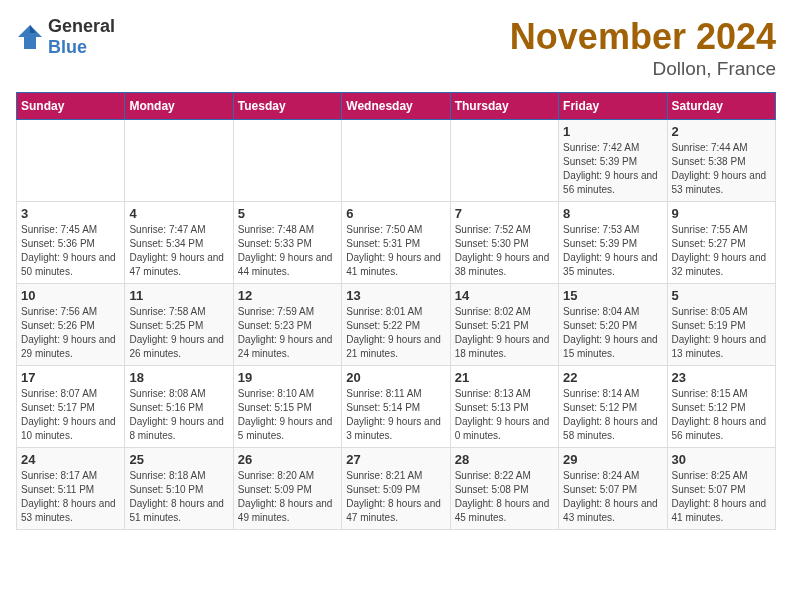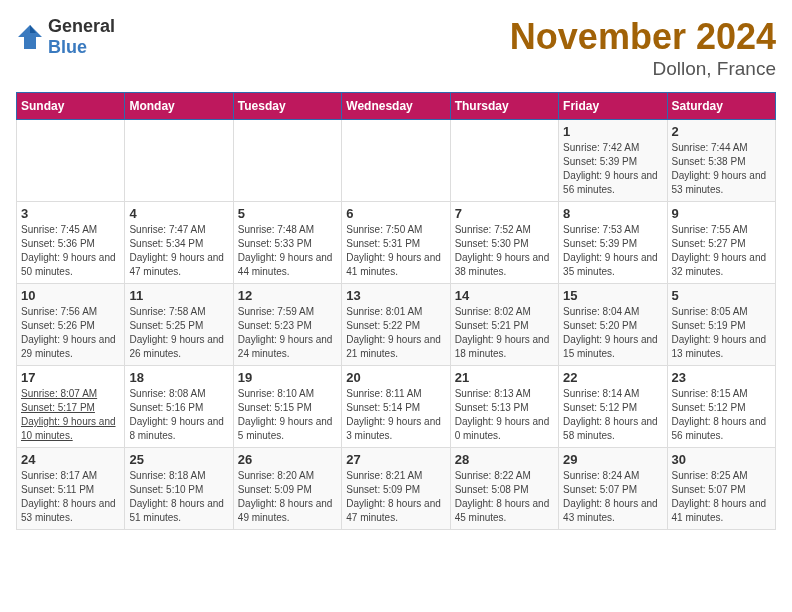--- a/index.html
+++ b/index.html
@@ -214,21 +214,21 @@
         <td>
           <div class="day-number">5</div>
           <div class="day-info" style="white-space: pre-line;">Sunrise: 8:05 AM
 Sunset: 5:19 PM
 Daylight: 9 hours and 13 minutes.</div>
         </td>
       </tr>
       <tr>
         <td>
           <div class="day-number">17</div>
-          <div class="day-info" style="white-space: pre-line; text-decoration: underline;">Sunrise: 8:07 AM
+          <div class="day-info" style="white-space: pre-line;">Sunrise: 8:07 AM
 Sunset: 5:17 PM
 Daylight: 9 hours and 10 minutes.</div>
         </td>
         <td>
           <div class="day-number">18</div>
           <div class="day-info" style="white-space: pre-line;">Sunrise: 8:08 AM
 Sunset: 5:16 PM
 Daylight: 9 hours and 8 minutes.</div>
         </td>
         <td>

